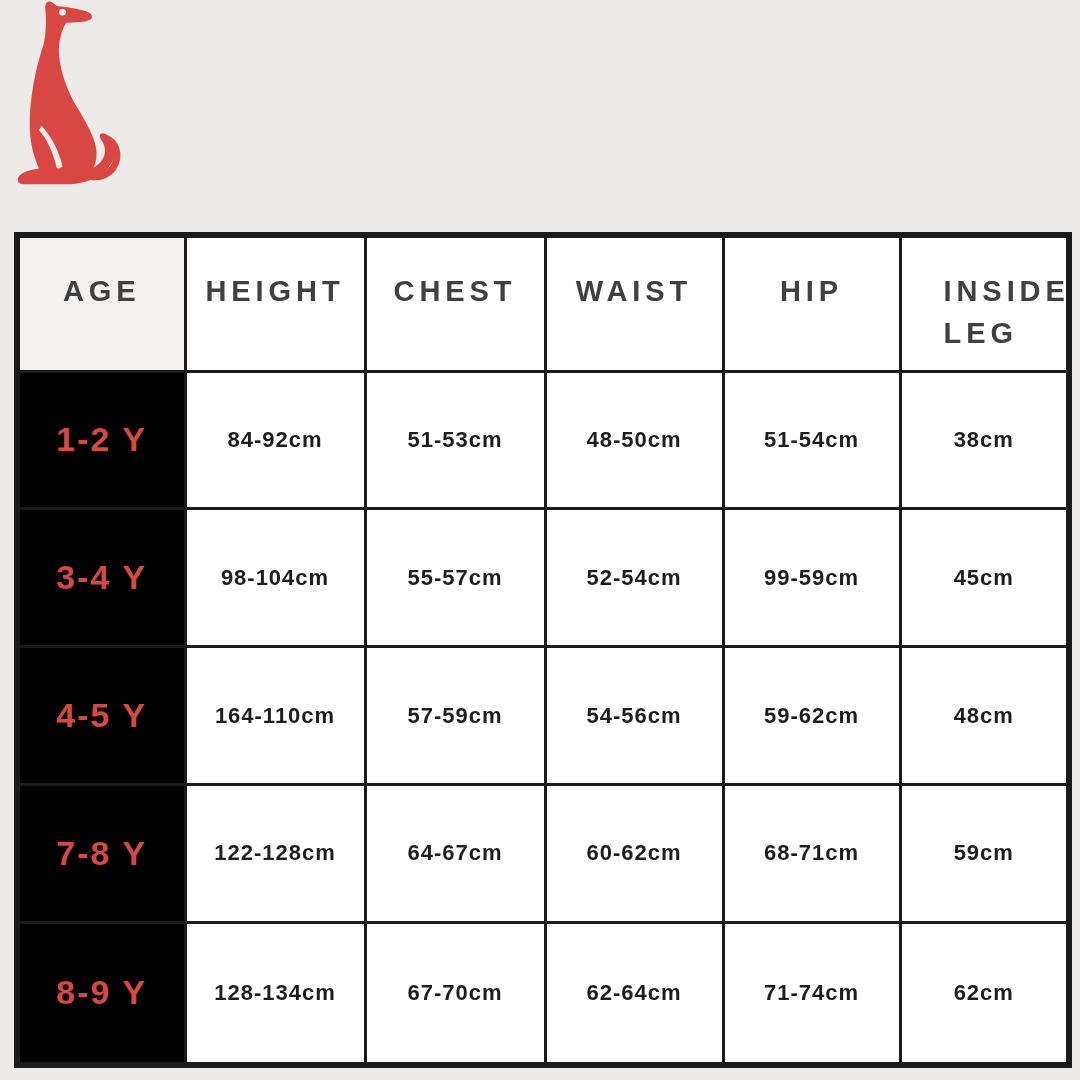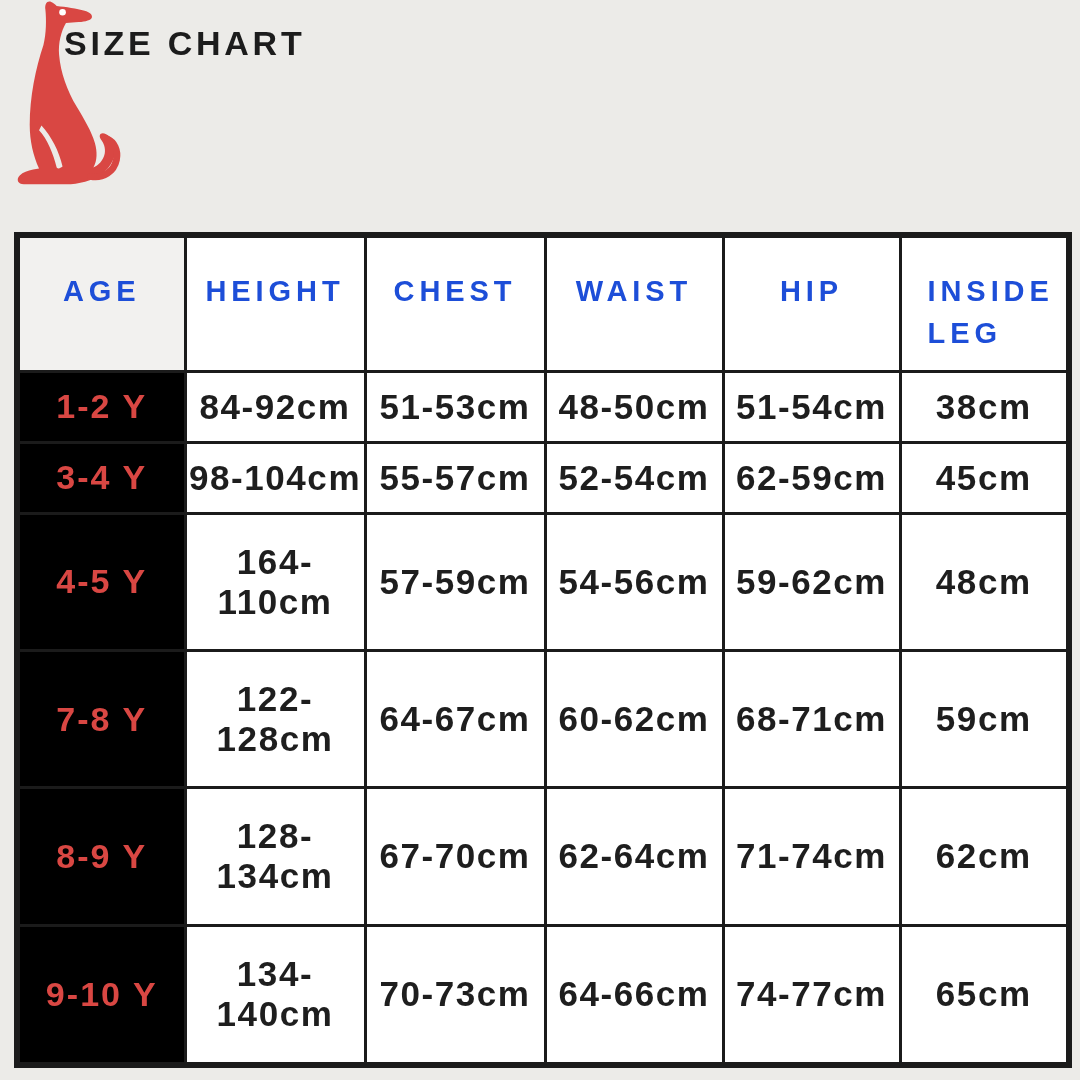--- a/index.html
+++ b/index.html
@@ -36,31 +36,31 @@
   .size-table th, .size-table td {
     border: 3px solid #1b1b1b;
   }
   .size-table thead tr { height: 136px; }
   .size-table th {
     vertical-align: top;
     padding-top: 32px;
     font-size: 29px;
     font-weight: bold;
     letter-spacing: 0.17em;
-    color: #1d4ed8;
+    color: #404040;
     text-align: center;
     line-height: 1.45;
   }
   .size-table th:last-child {
     text-align: left;
-    padding-left: 26px;
+    padding-left: 42px;
     padding-right: 8px;
   }
   .size-table td {
-    font-size: 35px;
+    font-size: 22px;
     font-weight: bold;
     letter-spacing: 0.045em;
     color: #1e1e1e;
     text-align: center;
     vertical-align: middle;
     background: #ffffff;
   }
   .size-table td.age-cell {
     background: #000000;
     color: #d94743;
@@ -113,21 +113,20 @@
 
       <path id="dog-tail" fill="none" stroke="#d94743" stroke-width="7" stroke-linecap="round" d="
         M86,180
         C99,182.5 110,175 112.5,163
         C114.5,153 110,145 103.5,142"></path>
 
       <circle id="dog-eye" cx="57.5" cy="12.5" r="3.4" fill="#ffffff"></circle>
     </svg>
   </div>
 
-  <h1 class="page-title">SIZE CHART</h1>
 
   <table class="size-table">
     <colgroup id="size-cols">
         <col style="width: 168px;">
         <col style="width: 180px;">
         <col style="width: 180px;">
         <col style="width: 178px;">
         <col style="width: 177px;">
         <col style="width: 169px;">
       </colgroup>
@@ -148,21 +147,21 @@
           <td>51-53cm</td>
           <td>48-50cm</td>
           <td>51-54cm</td>
           <td>38cm</td>
         </tr>
         <tr>
           <td class="age-cell">3-4 Y</td>
           <td>98-104cm</td>
           <td>55-57cm</td>
           <td>52-54cm</td>
-          <td>62-59cm</td>
+          <td>99-59cm</td>
           <td>45cm</td>
         </tr>
         <tr>
           <td class="age-cell">4-5 Y</td>
           <td>164-110cm</td>
           <td>57-59cm</td>
           <td>54-56cm</td>
           <td>59-62cm</td>
           <td>48cm</td>
         </tr>
@@ -175,24 +174,16 @@
           <td>59cm</td>
         </tr>
         <tr>
           <td class="age-cell">8-9 Y</td>
           <td>128-134cm</td>
           <td>67-70cm</td>
           <td>62-64cm</td>
           <td>71-74cm</td>
           <td>62cm</td>
         </tr>
-        <tr>
-          <td class="age-cell">9-10 Y</td>
-          <td>134-140cm</td>
-          <td>70-73cm</td>
-          <td>64-66cm</td>
-          <td>74-77cm</td>
-          <td>65cm</td>
-        </tr>
       </tbody>
   </table>
 
 </div>
 
 </body></html>

